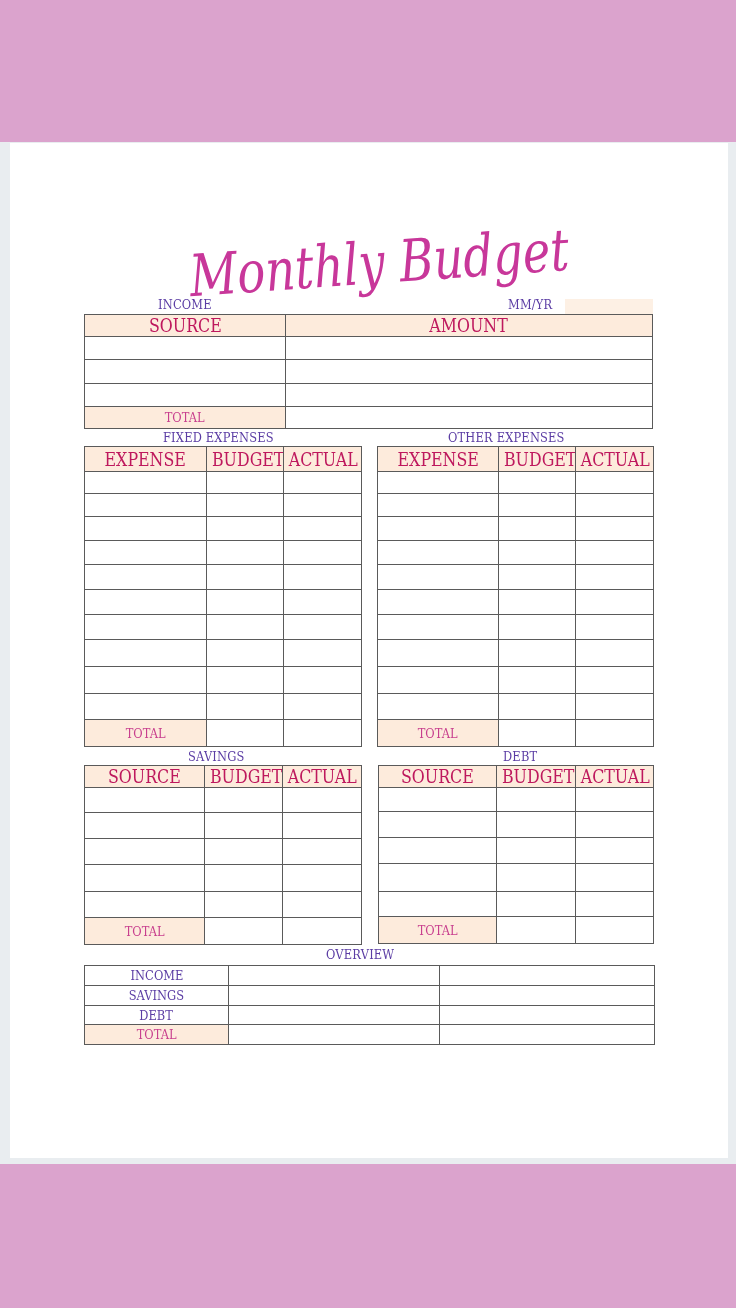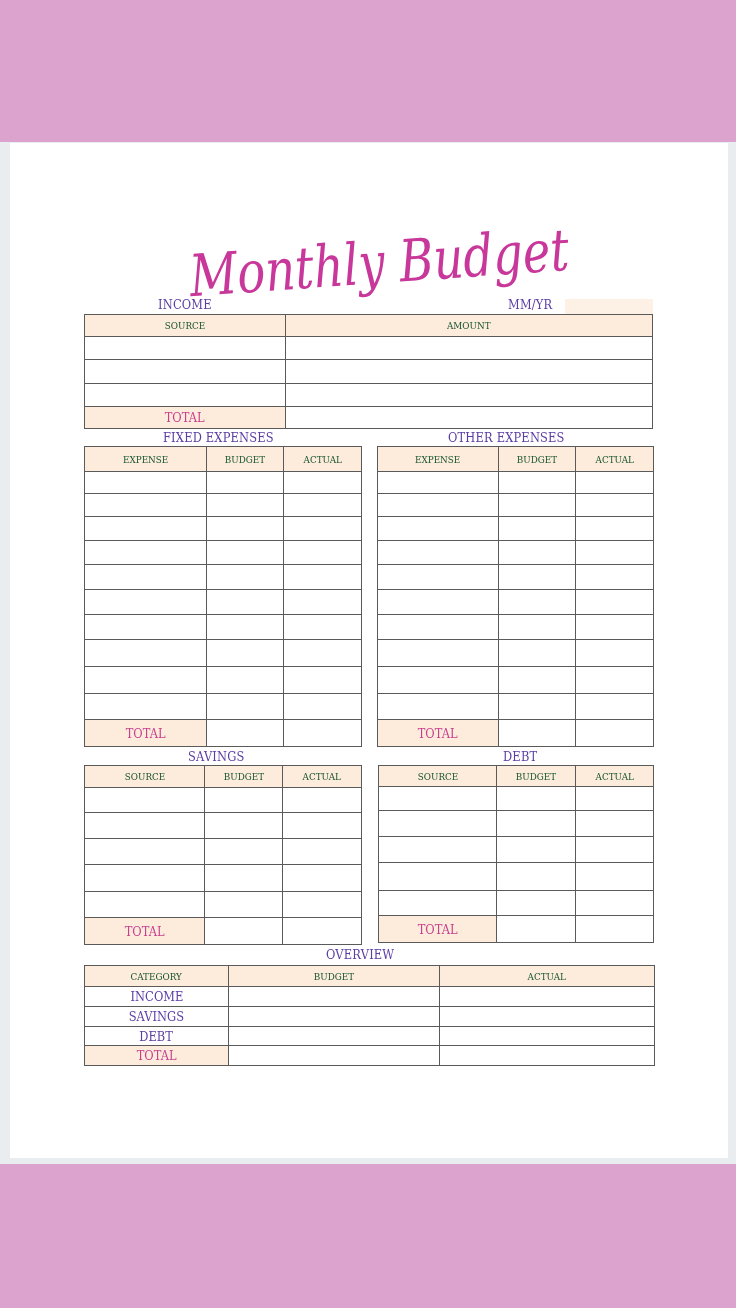--- a/index.html
+++ b/index.html
@@ -10,21 +10,21 @@
   .page-frame { position: absolute; left: 0; top: 142px; width: 736px; height: 1022px; background: #e9edf0; }
   .page { position: absolute; left: 10px; top: 143px; width: 718px; height: 1015px; background: #ffffff; }
 
   .title { position: absolute; left: 150px; top: 215px; width: 460px; height: 100px; }
 
   .section-label { position: absolute; font-family: "DejaVu Serif", serif; font-size: 13px; color: #5b3da4; letter-spacing: 0.2px; transform: scaleX(0.88); transform-origin: left top; white-space: nowrap; }
   .mmyr-box { position: absolute; left: 565px; top: 299px; width: 88px; height: 15px; background: #fdf0e4; }
 
   table.grid { position: absolute; border-collapse: collapse; table-layout: fixed; }
   table.grid td, table.grid th { border: 1.3px solid #5a5a5a; padding: 0; font-weight: normal; text-align: center; vertical-align: middle; overflow: hidden; }
-  .hdr { background: #fdebdc; color: #14532d; font-size: 10px; }
+  .hdr { background: #fdebdc; color: #be185d; font-size: 18px; }
   .hdr span, .tot span, .cat span { display: inline-block; transform: scaleX(0.88); white-space: nowrap; }
   .tot { background: #fdebdc; color: #c83f8e; font-size: 13px; }
   .cat { color: #5b3da4; font-size: 13px; }
   .cell { background: #ffffff; }
 </style>
 </head>
 <body>
 
 <div class="band-top"></div>
 <div class="page-frame"></div>
@@ -303,25 +303,20 @@
   </table>
 
 <div class="section-label" style="left:326px; top:947px;">OVERVIEW</div>
 <table class="grid" style="left:84px; top:965px; width:570px;">
   <colgroup>
       <col style="width:144px">
       <col style="width:211px">
       <col style="width:215px">
     </colgroup>
   <tbody>
-      <tr style="height:21px">
-    <td class="hdr"><span>CATEGORY</span></td>
-    <td class="hdr"><span>BUDGET</span></td>
-    <td class="hdr"><span>ACTUAL</span></td>
-  </tr>
   <tr style="height:20px">
     <td class="cat"><span>INCOME</span></td>
     <td class="cell"></td>
     <td class="cell"></td>
   </tr>
   <tr style="height:20px">
     <td class="cat"><span>SAVINGS</span></td>
     <td class="cell"></td>
     <td class="cell"></td>
   </tr>

